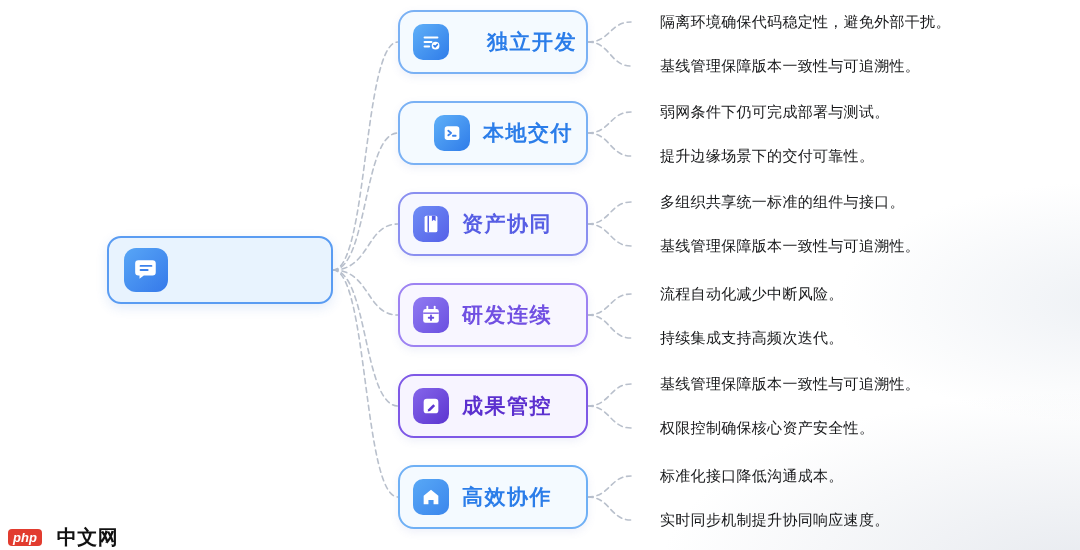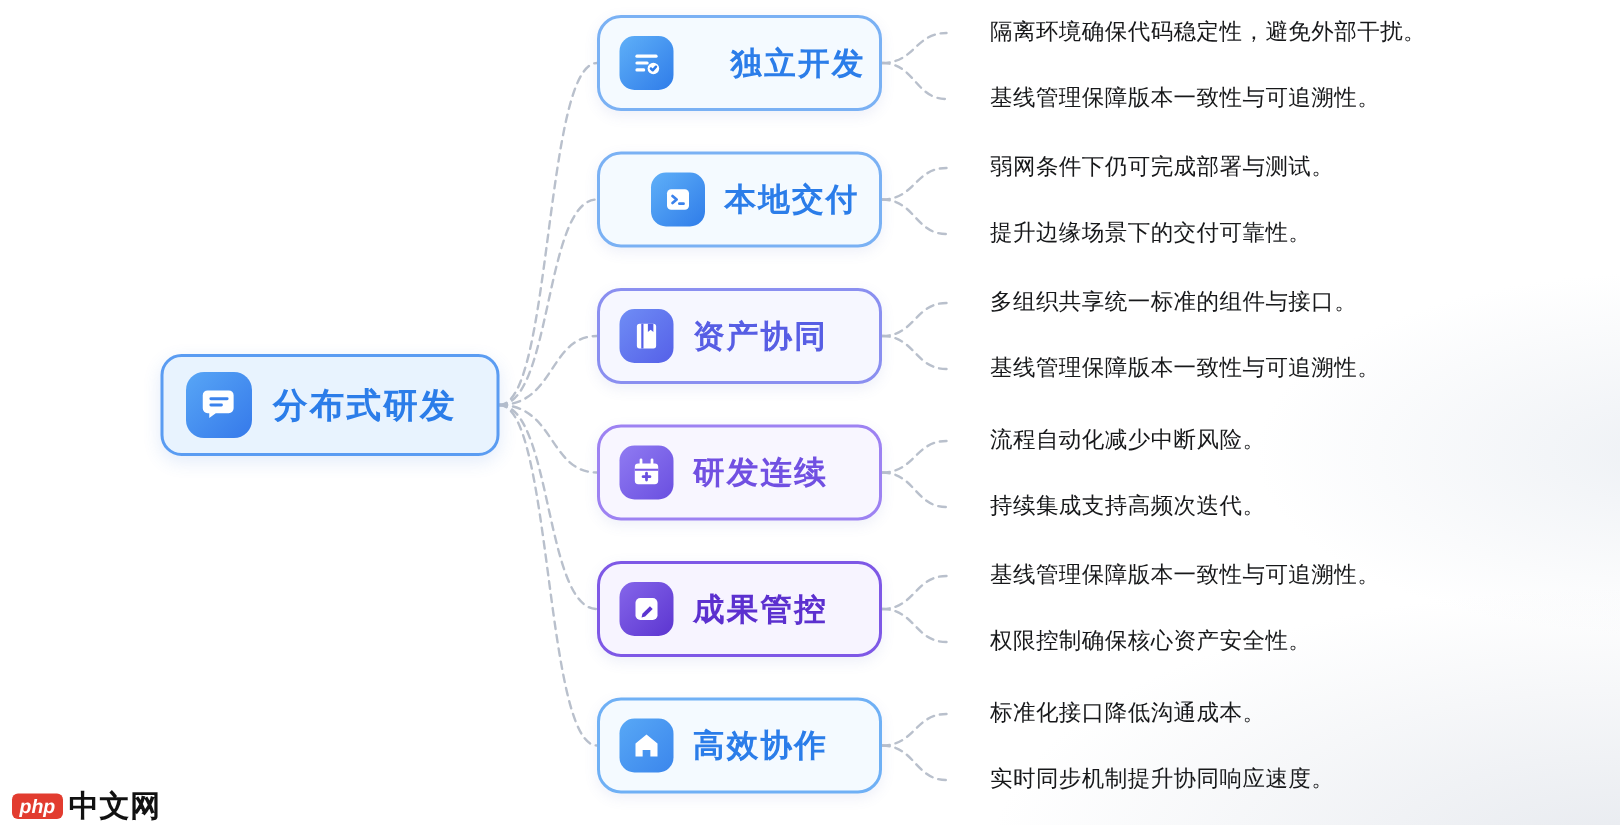--- a/index.html
+++ b/index.html
@@ -36,21 +36,21 @@
     background:linear-gradient(135deg,var(--g1,#5fb0f8),var(--g2,#2f7ce9));
     display:flex;align-items:center;justify-content:center;
   }
   .branch-label{font-size:21px;font-weight:bold;color:var(--fg,#2b7de9);letter-spacing:1.5px;white-space:nowrap;}
 
   .leaf{
     position:absolute;left:632px;height:22px;line-height:22px;z-index:2;
     font-size:15px;color:var(--leaf,#17181a);white-space:nowrap;letter-spacing:.3px;padding-left:28px;
   }
 
-  .wm{position:absolute;left:8px;top:524px;z-index:3;display:flex;align-items:center;gap:4px;}
+  .wm{position:absolute;left:8px;top:524px;z-index:3;display:flex;align-items:center;gap:15px;}
   .wm-logo{
     background:var(--wm,#e23c2f);color:#fff;font-weight:bold;font-style:italic;
     font-size:13px;line-height:17px;padding:0 5px;border-radius:4px;
   }
   .wm-text{font-size:20px;font-weight:bold;color:#111;letter-spacing:.5px;}
 </style>
 </head>
 <body style="--conn: #b9c0cc; --leaf: #17181a; --wm: #e23c2f;">
 
 <div class="bg-fade"></div>
@@ -79,21 +79,20 @@
 </svg>
 
 <div class="root" style="--bd: #5a9cf2; --bg: #e8f3fe; --fg: #2b7de9; --g1: #58a6f6; --g2: #3579ea;">
   <div class="icon-sq">
     <svg width="26" height="26" viewBox="0 0 24 24">
       <path fill="#ffffff" d="M5 3 h13 a3 3 0 0 1 3 3 v8 a3 3 0 0 1 -3 3 h-8 l-4 3 v-3 h-1 a3 3 0 0 1 -3 -3 v-8 a3 3 0 0 1 3 -3 z"></path>
       <line x1="7" y1="8.2" x2="17" y2="8.2" stroke="#3b82ec" stroke-width="1.8" stroke-linecap="round"></line>
       <line x1="7" y1="12" x2="13.5" y2="12" stroke="#3b82ec" stroke-width="1.8" stroke-linecap="round"></line>
     </svg>
   </div>
-  <div class="root-label">分布式研发</div>
 </div>
 
 <div class="branch" style="top: 10px; gap: 38px; --bd: #7ab1f4; --bg: #f4faff; --fg: #2b7de9; --g1: #5fb0f8; --g2: #2f7ce9;">
   <div class="icon-sq">
     <svg width="22" height="22" viewBox="0 0 24 24">
       <g stroke="#fff" stroke-width="2.2" stroke-linecap="round" fill="none">
         <line x1="5" y1="7" x2="19" y2="7"></line>
           <line x1="5" y1="12" x2="12.5" y2="12"></line>
           <line x1="5" y1="17" x2="10" y2="17"></line>
       </g>

